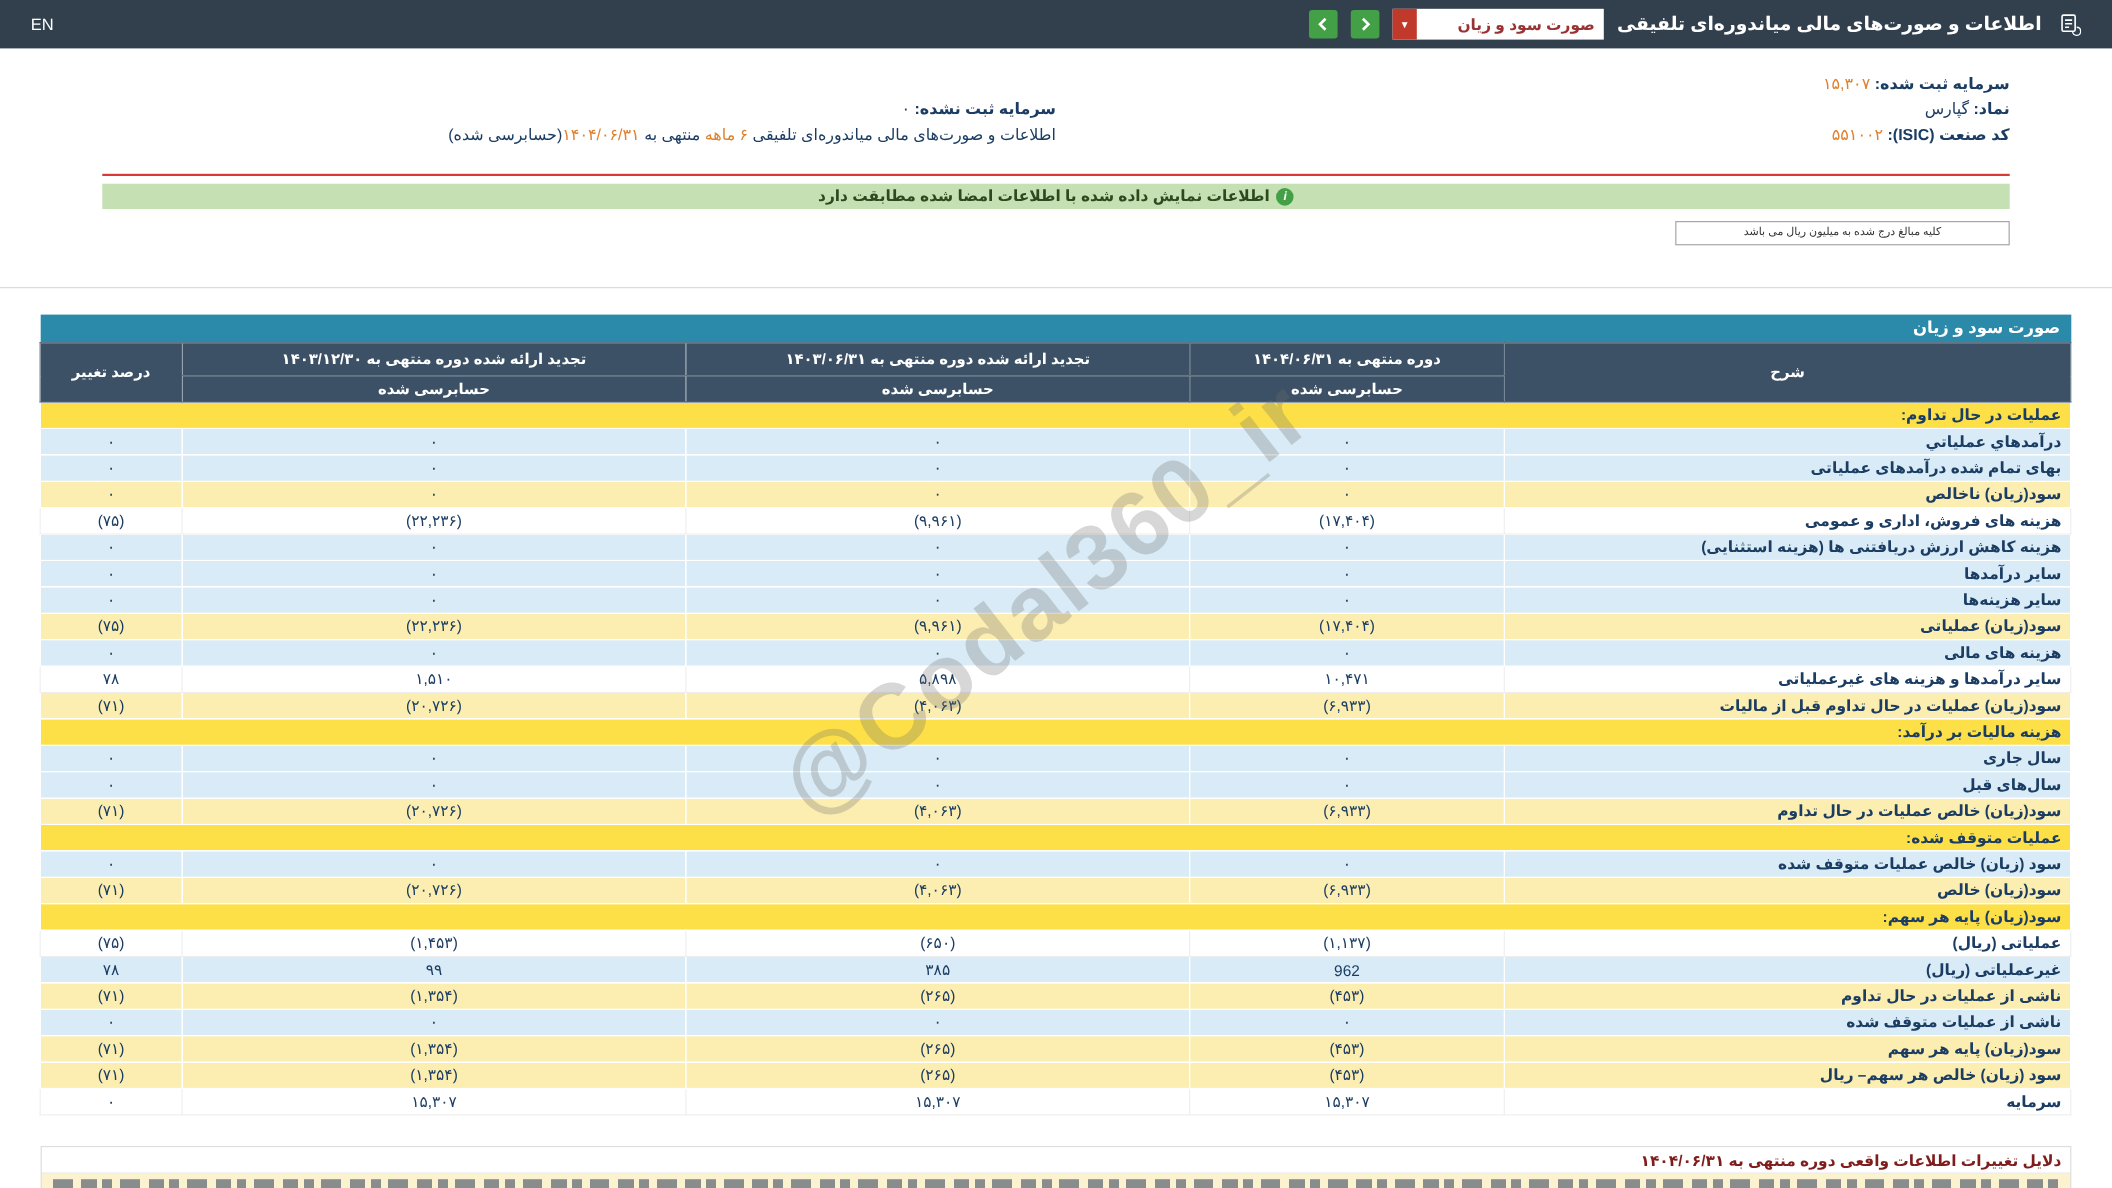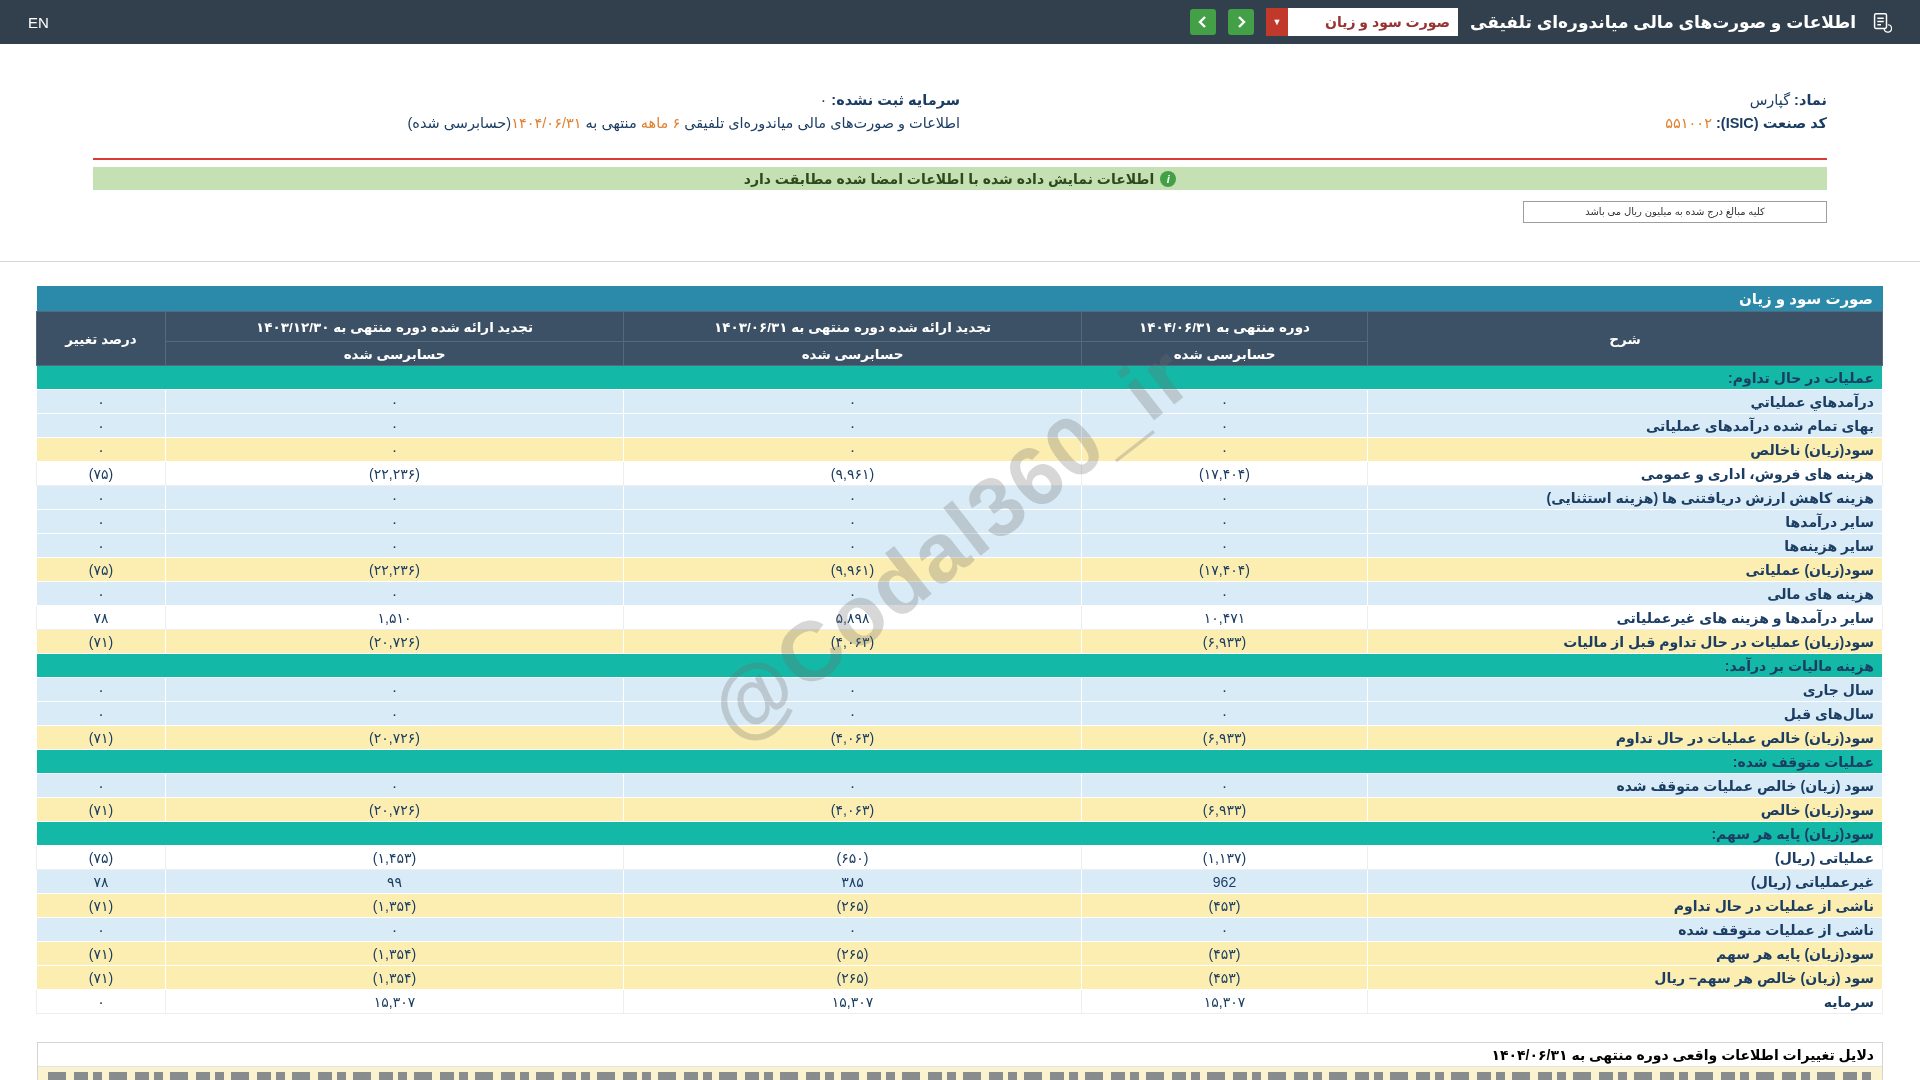--- a/index.html
+++ b/index.html
@@ -55,27 +55,27 @@
     text-align:center; border:1px solid #54697c; white-space:nowrap; overflow:hidden; }
   thead tr:first-child th { height:30px; }
   thead tr:last-child th { height:24px; }
   table.stmt td { height:24px; color:#1b3d63; border:1px solid #fff; white-space:nowrap;
     overflow:hidden; }
   td.desc { text-align:right; padding:0 8px;font-weight:bold; }
   td.val { text-align:center; }
   tr.blue td { background:#d8ebf6; }
   tr.white td { background:#fff; border-color:#eee; }
   tr.yellow td { background:#fceeb0; }
-  tr.section td { background:#14b8a6; font-weight:bold; border-color:#fff; }
+  tr.section td { background:#fde047; font-weight:bold; border-color:#fff; }
   td.neg { color:#ee0000; }
 
   
   .footer-wrap { margin:28px 37px 0; border:1px solid #d5d5d5; }
   .footer-title { height:24px; line-height:24px; background:#fff; font-weight:bold;
-    font-size:14px; color:#000000; padding:0 8px; text-align:right;
+    font-size:14px; color:#7f1d1d; padding:0 8px; text-align:right;
     border-bottom:1px solid #e3e3e3; }
   .footer-body { background:#fbf3cf; height:60px; padding-top:5px; }
   .reason-line { height:8px; margin:0 10px; opacity:.65;
     background:repeating-linear-gradient(90deg,#4a5568 0 18px,rgba(0,0,0,0) 18px 26px,
       #4a5568 26px 40px,rgba(0,0,0,0) 40px 45px,#4a5568 45px 54px,rgba(0,0,0,0) 54px 61px); }
 
   
   .watermark { position:absolute; left:590px; top:495px; width:720px; text-align:center;
     transform:rotate(-38deg); font-size:84px; font-weight:bold; letter-spacing:2px;
     color:rgba(110,110,110,.28); direction:ltr; pointer-events:none; z-index:50;
@@ -106,20 +106,21 @@
     <svg width="10" height="14" viewBox="0 0 10 14" fill="none" stroke="#fff" stroke-width="2.4">
         <path d="M7 2L2 7l5 5"></path>
       </svg>
   </button>
   <div class="spacer"></div>
   <a class="lang">EN</a>
 </div>
 
 <div class="info-wrap">
     <div class="info-row">
+      <div class="info-cell"><span class="tone-label">سرمایه ثبت شده:  </span><span class="tone-orange">۱۵,۳۰۷</span></div>
     </div>
     <div class="info-row">
       <div class="info-cell"><span class="tone-label">نماد:  </span><span class="tone-dark">گپارس</span></div>
       <div class="info-cell"><span class="tone-label">سرمایه ثبت نشده:  </span><span class="tone-dark">۰</span></div>
     </div>
     <div class="info-row">
       <div class="info-cell"><span class="tone-label">کد صنعت (ISIC):  </span><span class="tone-orange">۵۵۱۰۰۲</span></div>
       <div class="info-cell"><span class="tone-dark">اطلاعات و صورت‌های مالی میاندوره‌ای تلفیقی </span><span class="tone-orange">۶ ماهه</span><span class="tone-dark"> منتهی به </span><span class="tone-orange">۱۴۰۴/۰۶/۳۱</span><span class="tone-dark">(حسابرسی شده)</span></div>
     </div>
     <div class="info-row">

